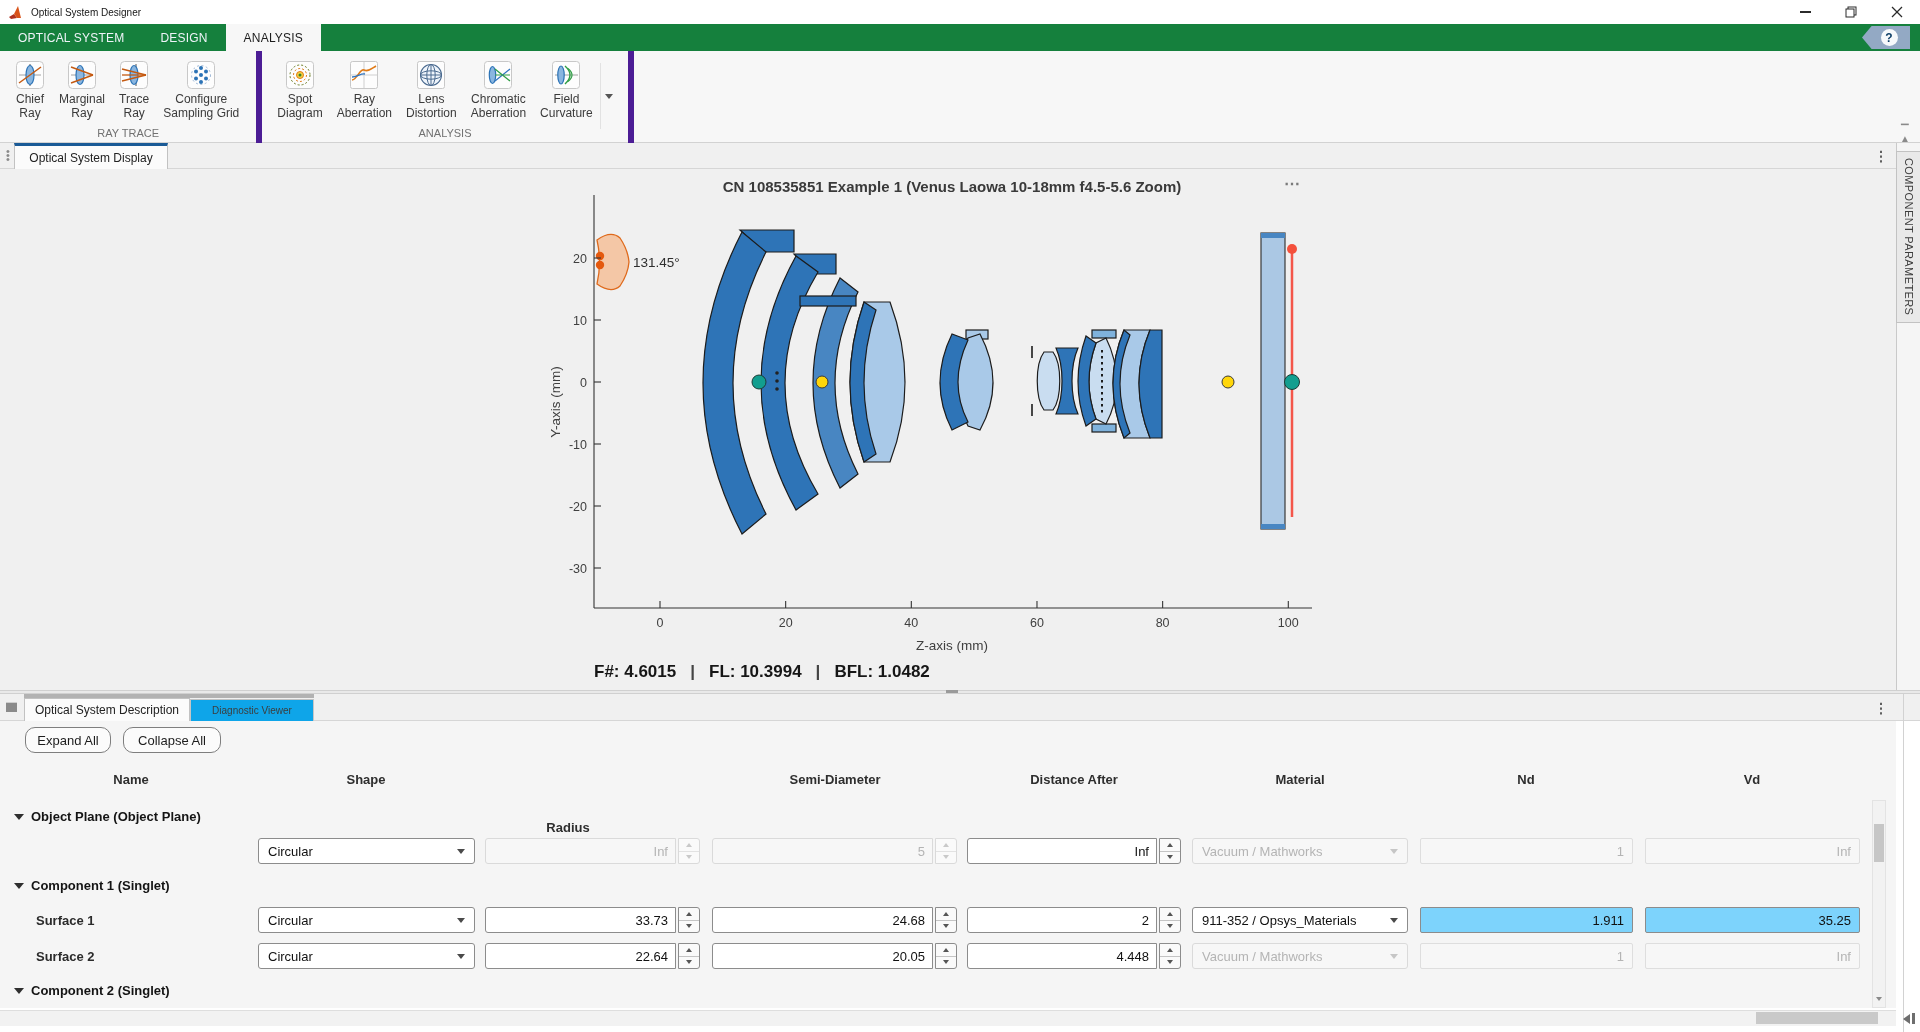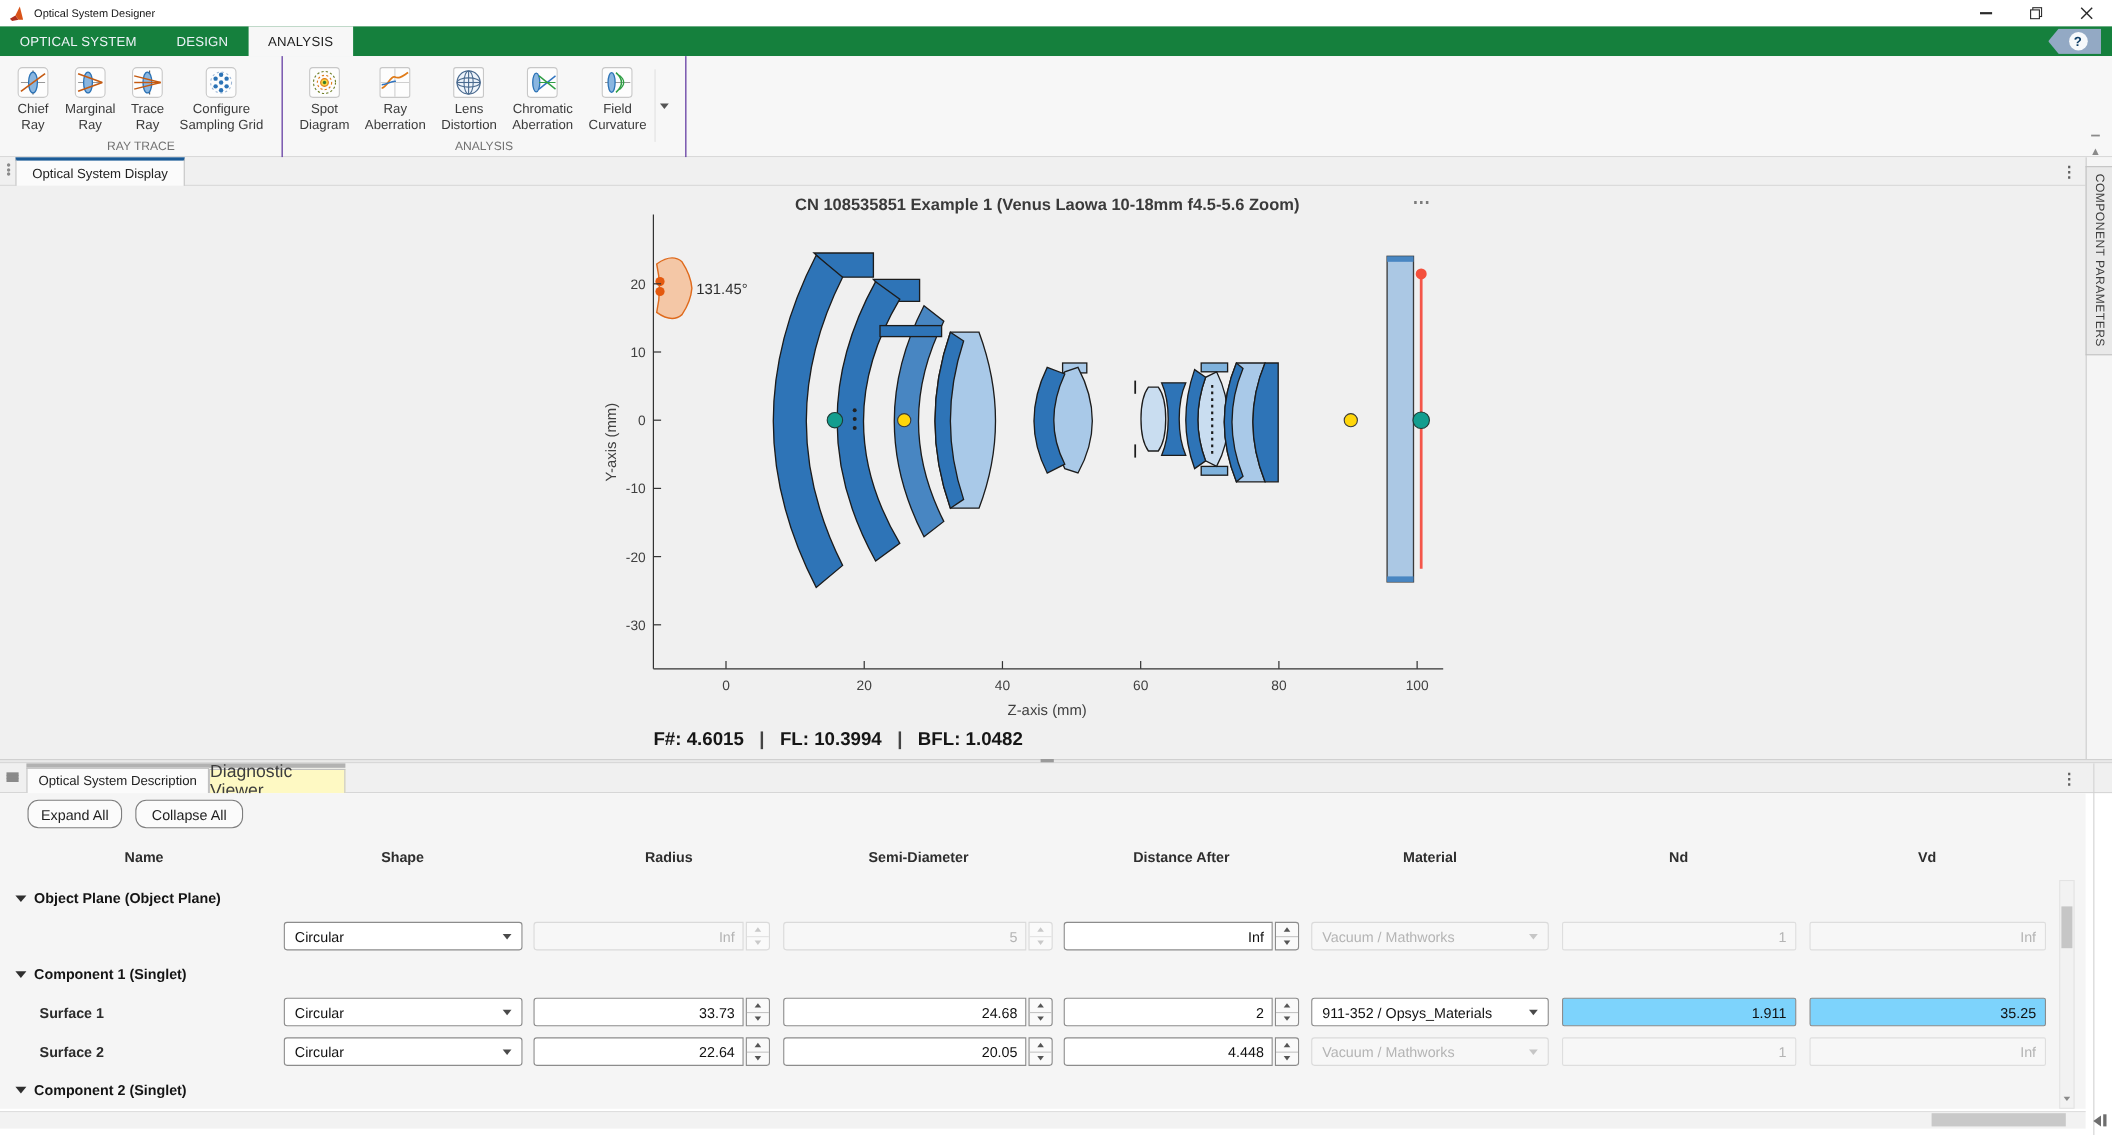--- a/index.html
+++ b/index.html
@@ -20,38 +20,38 @@
   .rtab.active{background:#f7f7f7;color:#1c1c1c}
   .help-btn{position:absolute;right:10px;top:26px;width:48px;height:23px;background:#93a9c4;
             clip-path:polygon(20% 0,100% 0,100% 100%,20% 100%,0 50%);
             display:flex;align-items:center;justify-content:center}
   .help-circle{width:17px;height:17px;border-radius:50%;background:#f7f9fb;color:#0e3e66;
                font-size:12px;font-weight:bold;display:flex;align-items:center;justify-content:center;margin-left:6px}
 
   
   .toolstrip{left:0;top:51px;width:1920px;height:92px;background:#f7f7f7;border-bottom:1px solid #d2d2d2;
              display:flex;box-sizing:border-box}
-  .tgroup{position:relative;height:92px;border-right:1px solid #4c1d95;display:flex;align-items:flex-start;
+  .tgroup{position:relative;height:92px;border-right:6px solid #4c1d95;display:flex;align-items:flex-start;
           padding:7px 10px 0 8px;box-sizing:border-box}
   .tbtn{display:flex;flex-direction:column;align-items:center;margin:0 4px;padding:2px 3px;border-radius:3px}
   .tbtn svg{width:30px;height:30px}
   .tlabel{font-size:12px;color:#3b3b3b;line-height:13.5px;text-align:center;margin-top:3px;white-space:nowrap}
   .glabel{position:absolute;bottom:4px;left:0;right:0;text-align:center;font-size:11px;color:#717171}
   .dropstrip{width:17px;height:66px;margin-top:5px;display:flex;align-items:center;justify-content:center;
              border-left:1px solid #e2e2e2}
   .dd-tri{width:0;height:0;border-left:4px solid transparent;border-right:4px solid transparent;border-top:5px solid #555}
   .ribbon-collapse{position:absolute;left:1900px;top:125px;color:#8a8a8a;font-size:10px;line-height:9px;text-align:center}
 
   
   .ptabbar{left:0;top:143px;width:1920px;height:26px;background:#f0f0f0;border-bottom:1px solid #d6d6d6;box-sizing:border-box}
   .ptab-active{position:absolute;display:flex;align-items:center;justify-content:center;background:#fbfbfb;
                border:1px solid #c2c2c2;border-bottom:none;border-top:3px solid #1a5a96;
                font-size:12px;color:#222;box-sizing:border-box}
-  .ptab-inactive{position:absolute;display:flex;align-items:center;justify-content:center;background:#fef9c3;
-                 border:1px solid #c6c6c6;border-bottom:none;font-size:16px;color:#3d3d3d;box-sizing:border-box}
+  .ptab-inactive{position:absolute;display:flex;align-items:center;justify-content:center;background:#0ea5e9;
+                 border:1px solid #c6c6c6;border-bottom:none;font-size:10px;color:#3d3d3d;box-sizing:border-box}
   .grip-dots{position:absolute;width:4px;color:#8a8a8a;font-size:11px;line-height:4px}
   .kebab{position:absolute;color:#5f5f5f;font-size:14px;font-weight:bold}
 
   
   .figure{left:0;top:169px;width:1896px;height:521px;background:#f0f0f0}
   .plot-title{position:absolute;left:594px;top:178px;width:716px;text-align:center;font-size:15px;
               font-weight:bold;color:#3a3a3a}
   .plot-ellipsis{position:absolute;left:1284px;top:174px;font-size:16px;font-weight:bold;color:#7a7a7a;letter-spacing:1px}
   svg text{font-family:"Liberation Sans",sans-serif}
   .stats{position:absolute;left:594px;top:662px;width:716px;font-size:17px;font-weight:bold;color:#161616}
@@ -404,21 +404,21 @@
 <div class="kebab" style="left:1874px;top:700px">⋮</div>
 
 <div class="abs descpanel"></div>
 <div id="action-buttons">
     <div class="actionbtn" style="left: 25px; top: 727px; width: 86px;">Expand All</div>
     <div class="actionbtn" style="left: 123px; top: 727px; width: 98px;">Collapse All</div>
   </div>
 <div id="table-headers">
     <div class="colhdr" style="left: 131px;">Name</div>
     <div class="colhdr" style="left: 366px;">Shape</div>
-    <div class="colhdr" style="left: 608px;">Radius</div>
+    <div class="colhdr" style="left: 568px; margin-top: 48px;">Radius</div>
     <div class="colhdr" style="left: 835px;">Semi-Diameter</div>
     <div class="colhdr" style="left: 1074px;">Distance After</div>
     <div class="colhdr" style="left: 1300px;">Material</div>
     <div class="colhdr" style="left: 1526px;">Nd</div>
     <div class="colhdr" style="left: 1752px;">Vd</div>
   </div>
 <div id="table-rows">
     <div class="group-row" style="left: 14px; top: 800px; height: 33px;">
       <div class="tri-collapse"></div>
       <span>Object Plane (Object Plane)</span>

